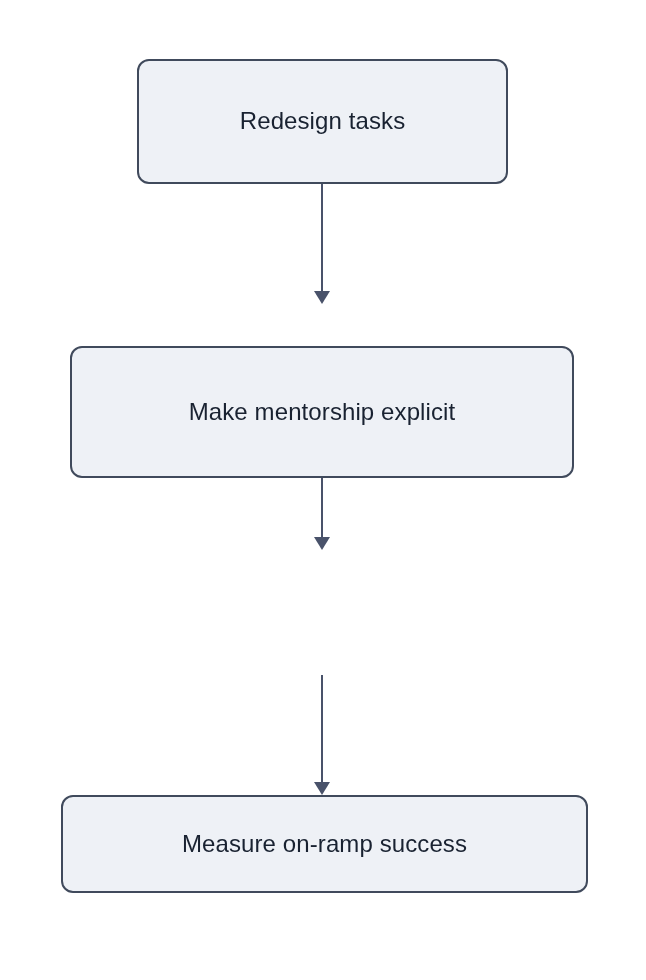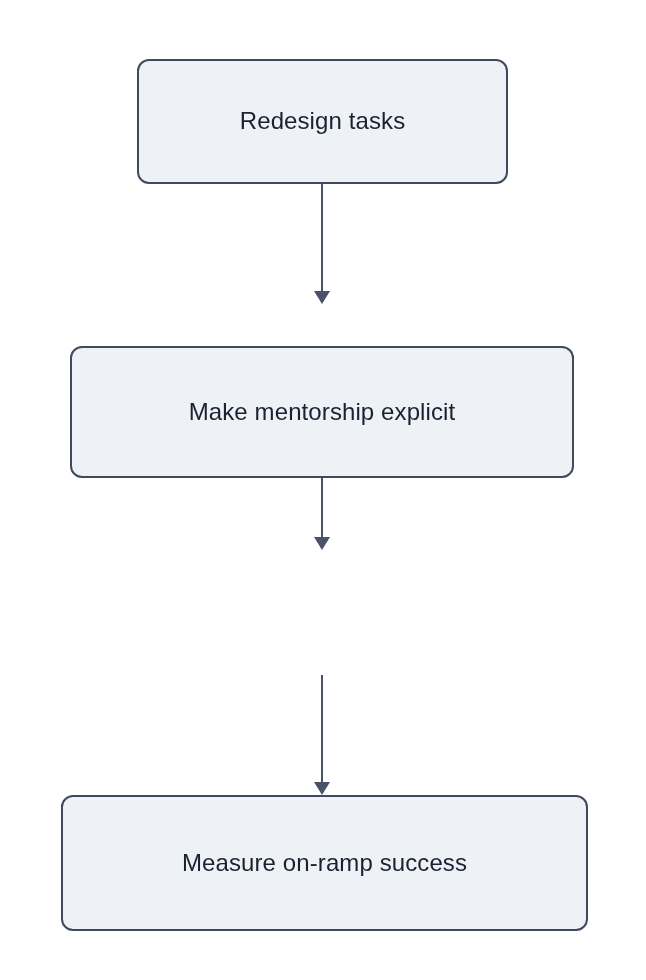--- a/index.html
+++ b/index.html
@@ -87,17 +87,17 @@
 
   <div class="node" id="node-0" style="left: 137px; top: 59px; width: 371px; height: 125px;">
     <span class="node-label">Redesign tasks</span>
   </div>
 
   <div class="node" id="node-1" style="left: 70px; top: 322px; width: 504px; height: 132px; margin-top: 24px;">
     <span class="node-label">Make mentorship explicit</span>
   </div>
 
 
-  <div class="node" id="node-3" style="left: 61px; top: 795px; width: 527px; height: 136px;">
+  <div class="node" id="node-3" style="left: 61px; top: 795px; width: 527px; height: 98px;">
     <span class="node-label">Measure on-ramp success</span>
   </div>
 
 </div>
 
 </body></html>

